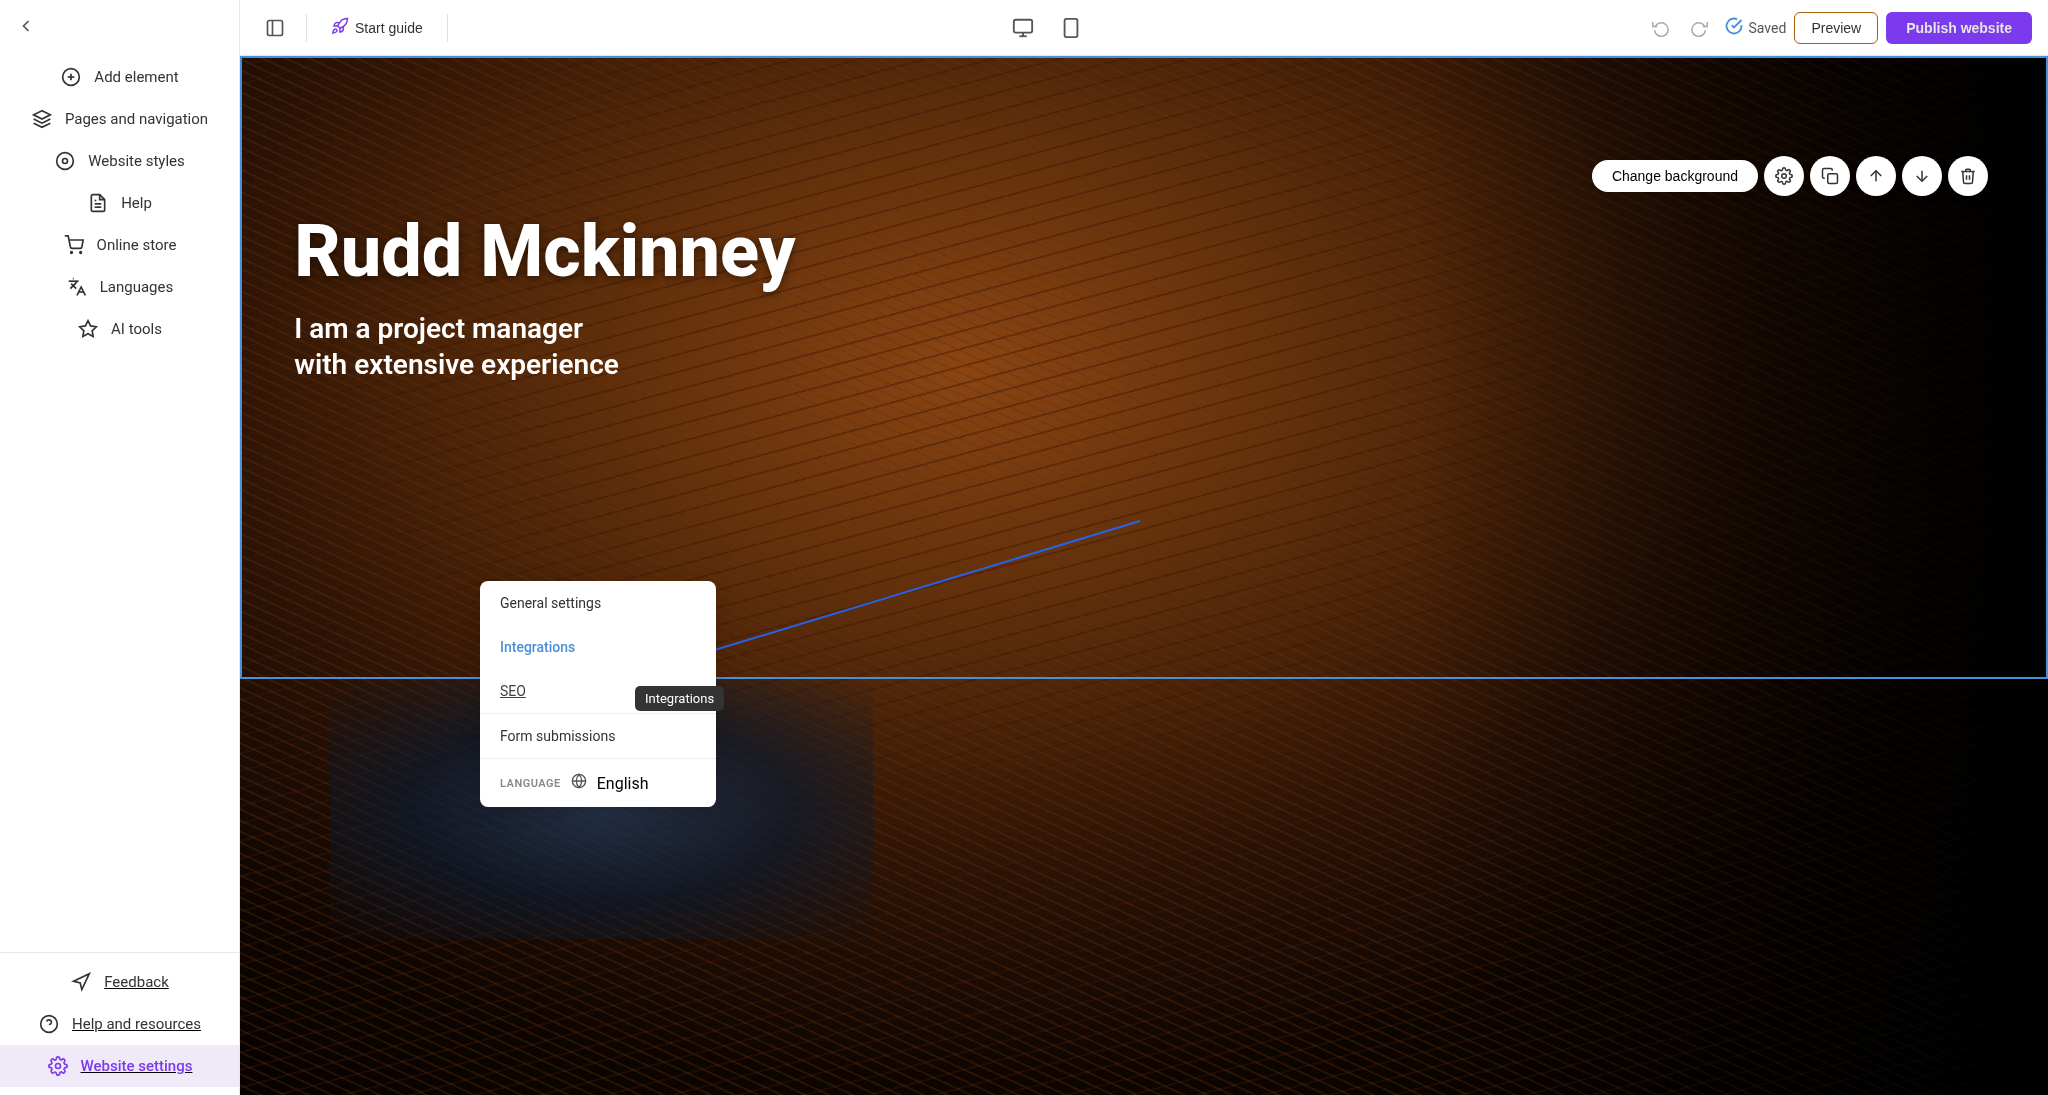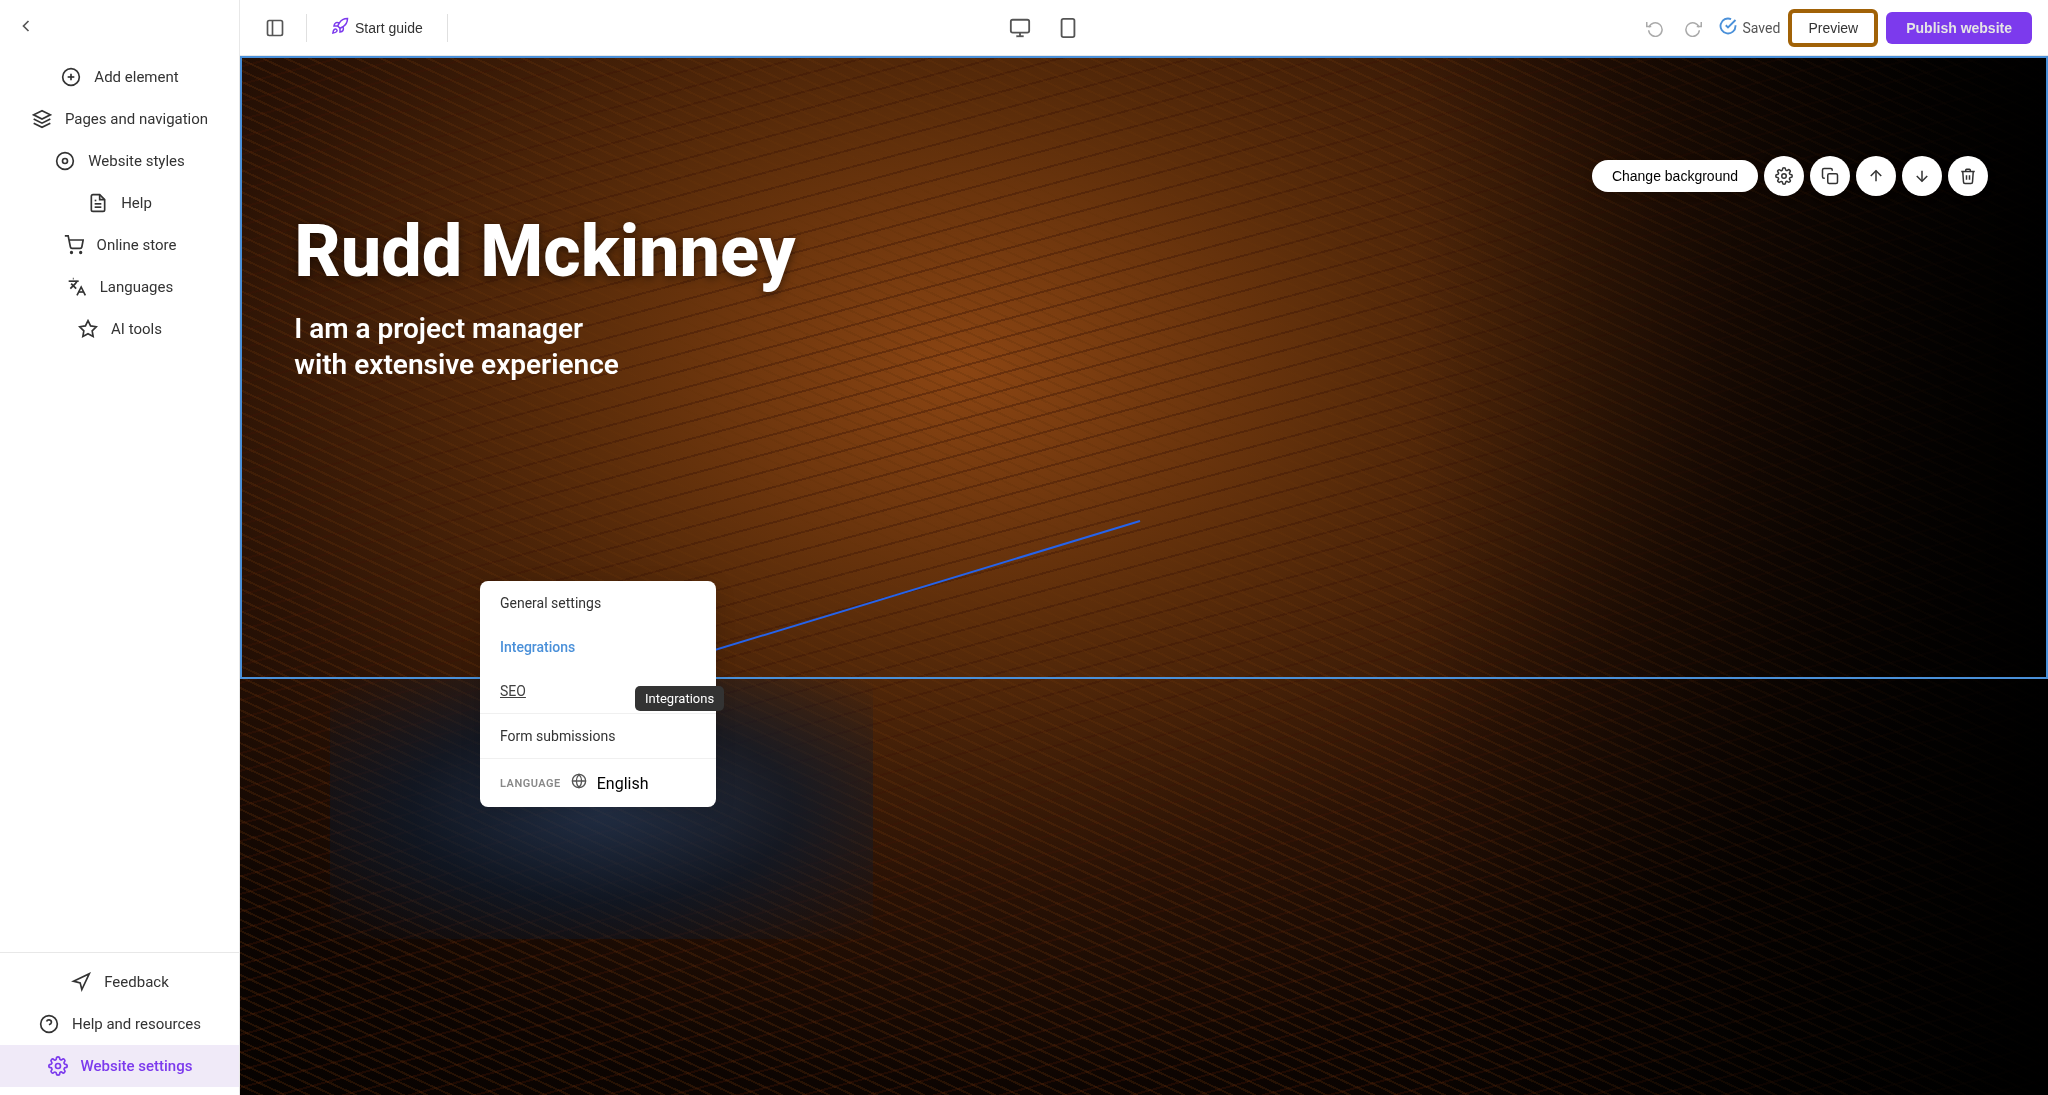--- a/index.html
+++ b/index.html
@@ -42,20 +42,21 @@
       width: 22px;
       height: 22px;
       display: flex;
       align-items: center;
       justify-content: center;
       flex-shrink: 0;
     }
     .sidebar-bottom {
       border-top: 1px solid #e8e8e8;
       padding: 8px 0;
+      text-decoration: underline;
     }
 
     
     .topbar {
       position: absolute;
       top: 0;
       left: 240px;
       right: 0;
       height: 56px;
       background: #fff;
@@ -133,21 +134,21 @@
       gap: 6px;
       color: #555;
       font-size: 14px;
     }
     .saved-check {
       color: #4a90d9;
       font-size: 16px;
     }
     .preview-btn {
       padding: 7px 16px;
-      border: 4px solid #a16207;
+      border: 1px solid #a16207;
       background: #fff;
       border-radius: 6px;
       cursor: pointer;
       font-size: 14px;
       font-weight: 500;
       color: #333;
     }
     .publish-btn {
       padding: 8px 20px;
       background: #7c3aed;

